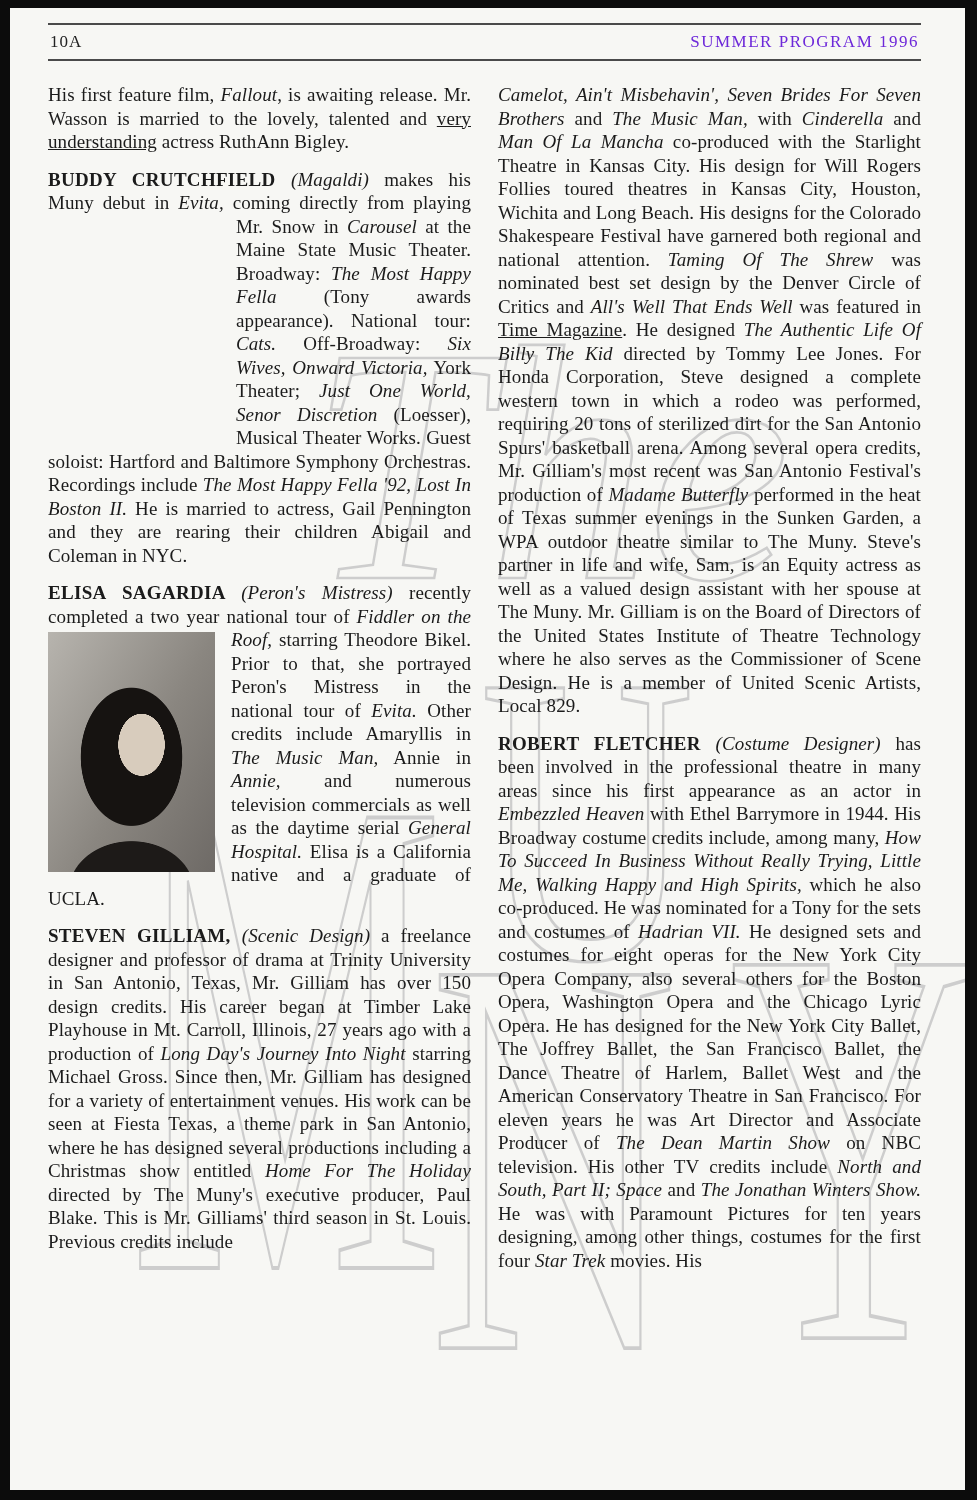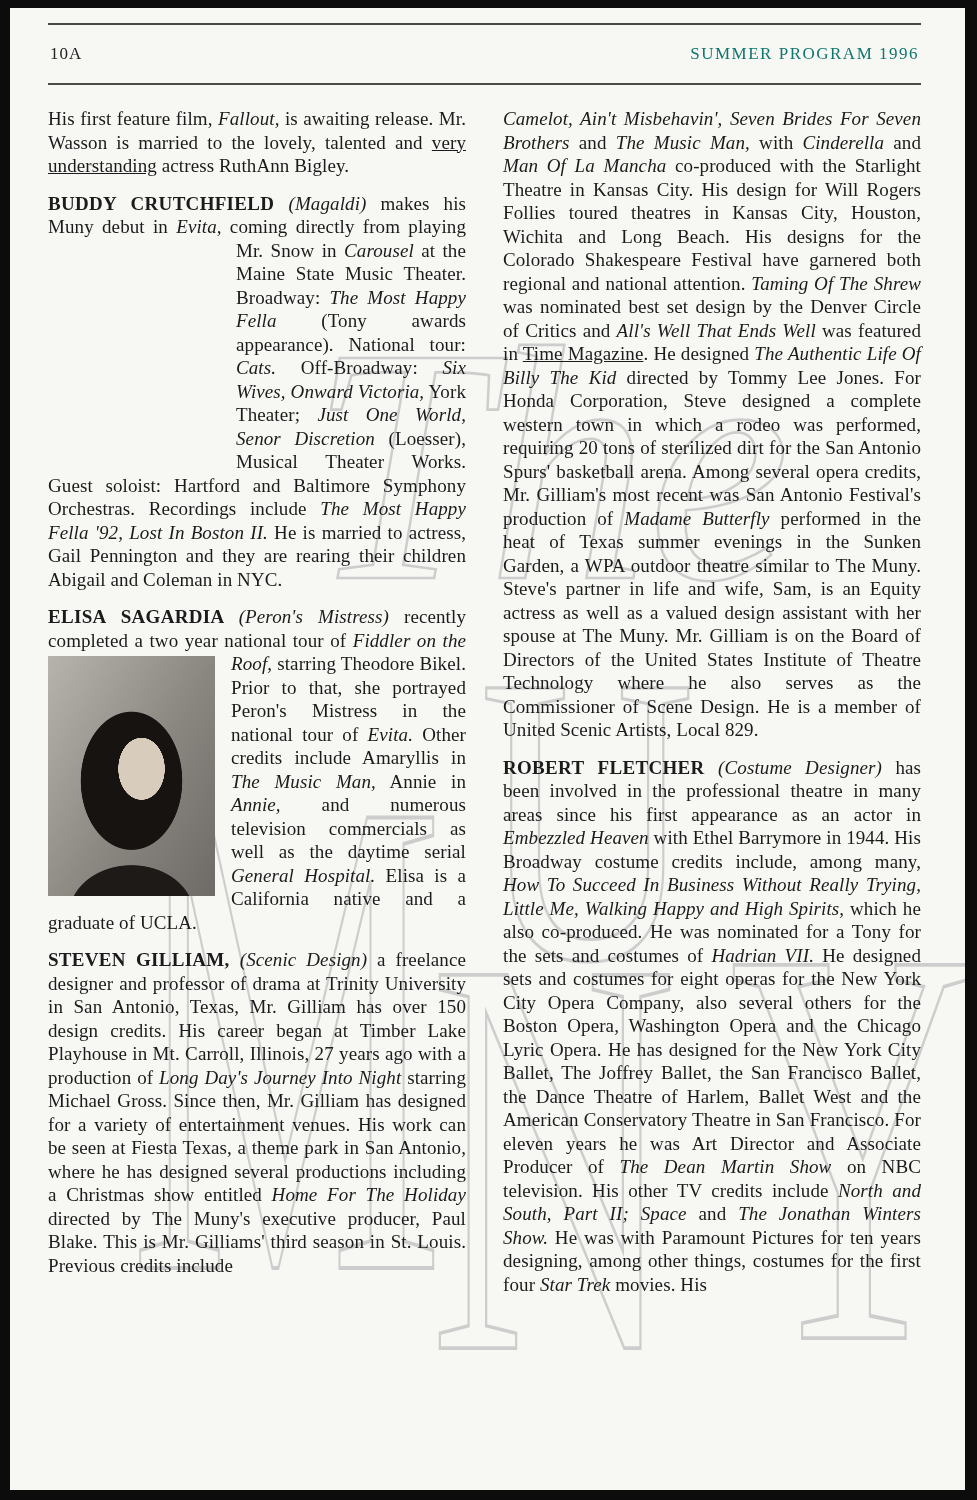--- a/index.html
+++ b/index.html
@@ -17,37 +17,37 @@
     color:#1b1b1b;
   }
   .content{
     position:relative;z-index:1;
     padding:15px 44px 0 38px;
   }
   
   .hdr-rule{height:2px;background:#4a4a4a;}
   .hdr-row{
     display:flex;justify-content:space-between;align-items:center;
-    height:34px;padding:12px 2px;
+    height:34px;padding:0 2px;
   }
   .page-number{font-size:17px;letter-spacing:1px;color:#222;}
-  .program-title{font-size:17px;letter-spacing:1.5px;color:#0f766e;}
+  .program-title{font-size:17px;letter-spacing:1.5px;color:#6d28d9;}
   
   .page-title{
     text-align:center;
     font-variant:small-caps;
     font-weight:700;
     font-size:38px;
     letter-spacing:2px;
     margin:16px 0 0 0;
     color:#151515;
   }
   
   .columns{
-    display:flex;gap:37px;margin-top:22px;
+    display:flex;gap:27px;margin-top:22px;
   }
   .col{width:423px;}
   .para{
     margin:0;
     font-size:19px;
     line-height:23.5px;
     text-align:justify;
     letter-spacing:.1px;
   }
   .para + .para{margin-top:14px;}

